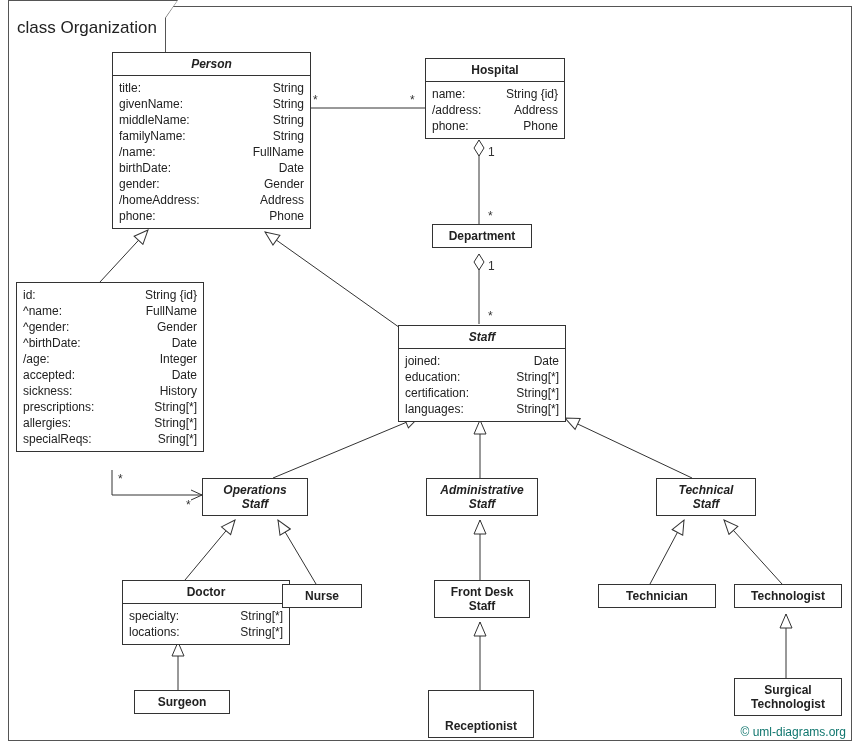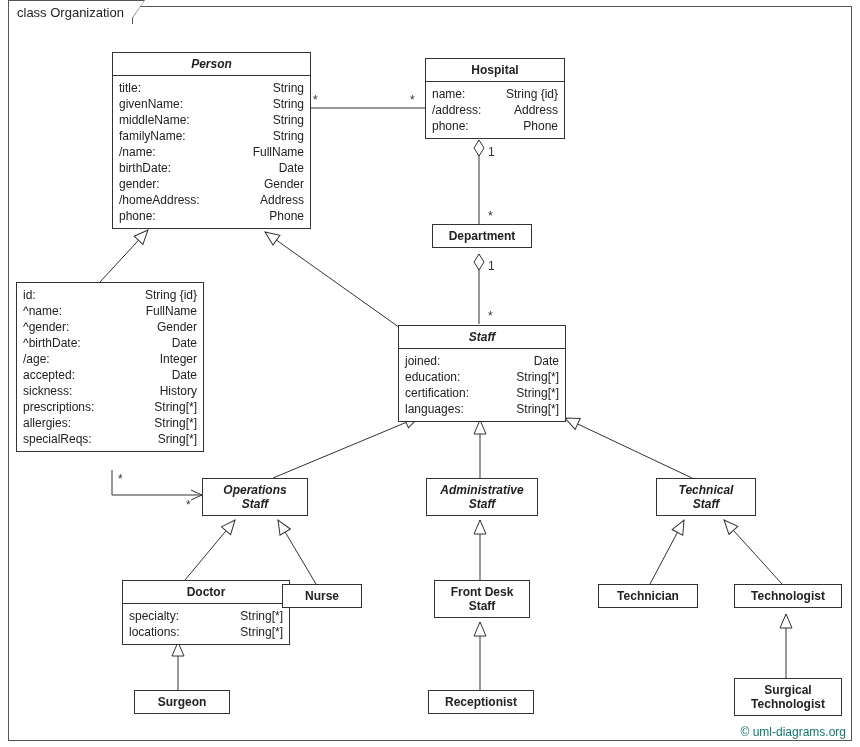--- a/index.html
+++ b/index.html
@@ -19,25 +19,25 @@
   .package-frame {
     position: absolute;
     left: 8px; top: 6px;
     width: 844px; height: 735px;
     border: 1px solid #555;
     box-sizing: border-box;
   }
   .package-tab {
     position: absolute;
     left: 8px; top: 0px;
-    padding: 4px 8px;
+    padding: 17px 8px;
     border: 1px solid #555;
     border-bottom: none;
     background: #fff;
-    font-size: 13px;
+    font-size: 17px;
     z-index: 2;
     text-align: right;
     
   }
   .package-tab::after {
     content: "";
     position: absolute;
     right: -12px; top: 0;
     width: 0; height: 0;
     border-top: 0 solid transparent;
@@ -318,34 +318,34 @@
 
   <div class="class-box" style="left:282px; top:584px; width:80px;">
     <div class="class-title plain" style="border-bottom:none;">Nurse</div>
   </div>
 
   <div class="class-box" style="left:434px; top:580px; width:96px;">
     <div class="class-title plain" style="border-bottom:none; white-space:pre-line;">Front Desk
 Staff</div>
   </div>
 
-  <div class="class-box" style="left:598px; top:584px; width:100px;">
+  <div class="class-box" style="left:598px; top:584px; width:118px;">
     <div class="class-title plain" style="border-bottom:none;">Technician</div>
   </div>
 
   <div class="class-box" style="left:734px; top:584px; width:108px;">
     <div class="class-title plain" style="border-bottom:none;">Technologist</div>
   </div>
 
   <div class="class-box" style="left:134px; top:690px; width:96px;">
     <div class="class-title plain" style="border-bottom:none;">Surgeon</div>
   </div>
 
   <div class="class-box" style="left:428px; top:690px; width:106px;">
-    <div class="class-title plain" style="border-bottom:none;">Receptionist</div>
+    <div class="class-title plain" style="border-bottom:none;margin-top:24px;">Receptionist</div>
   </div>
 
   <div class="class-box" style="left:734px; top:678px; width:108px;">
     <div class="class-title plain" style="border-bottom:none; white-space:pre-line;">Surgical
 Technologist</div>
   </div>
 
   <div class="watermark">© uml-diagrams.org</div>
 </div>
 

